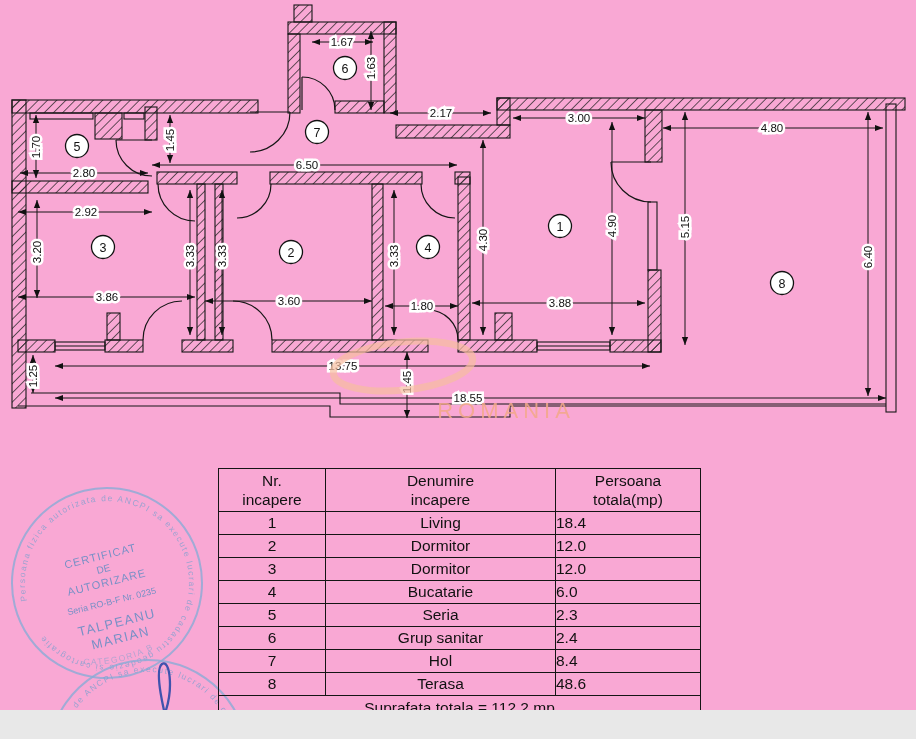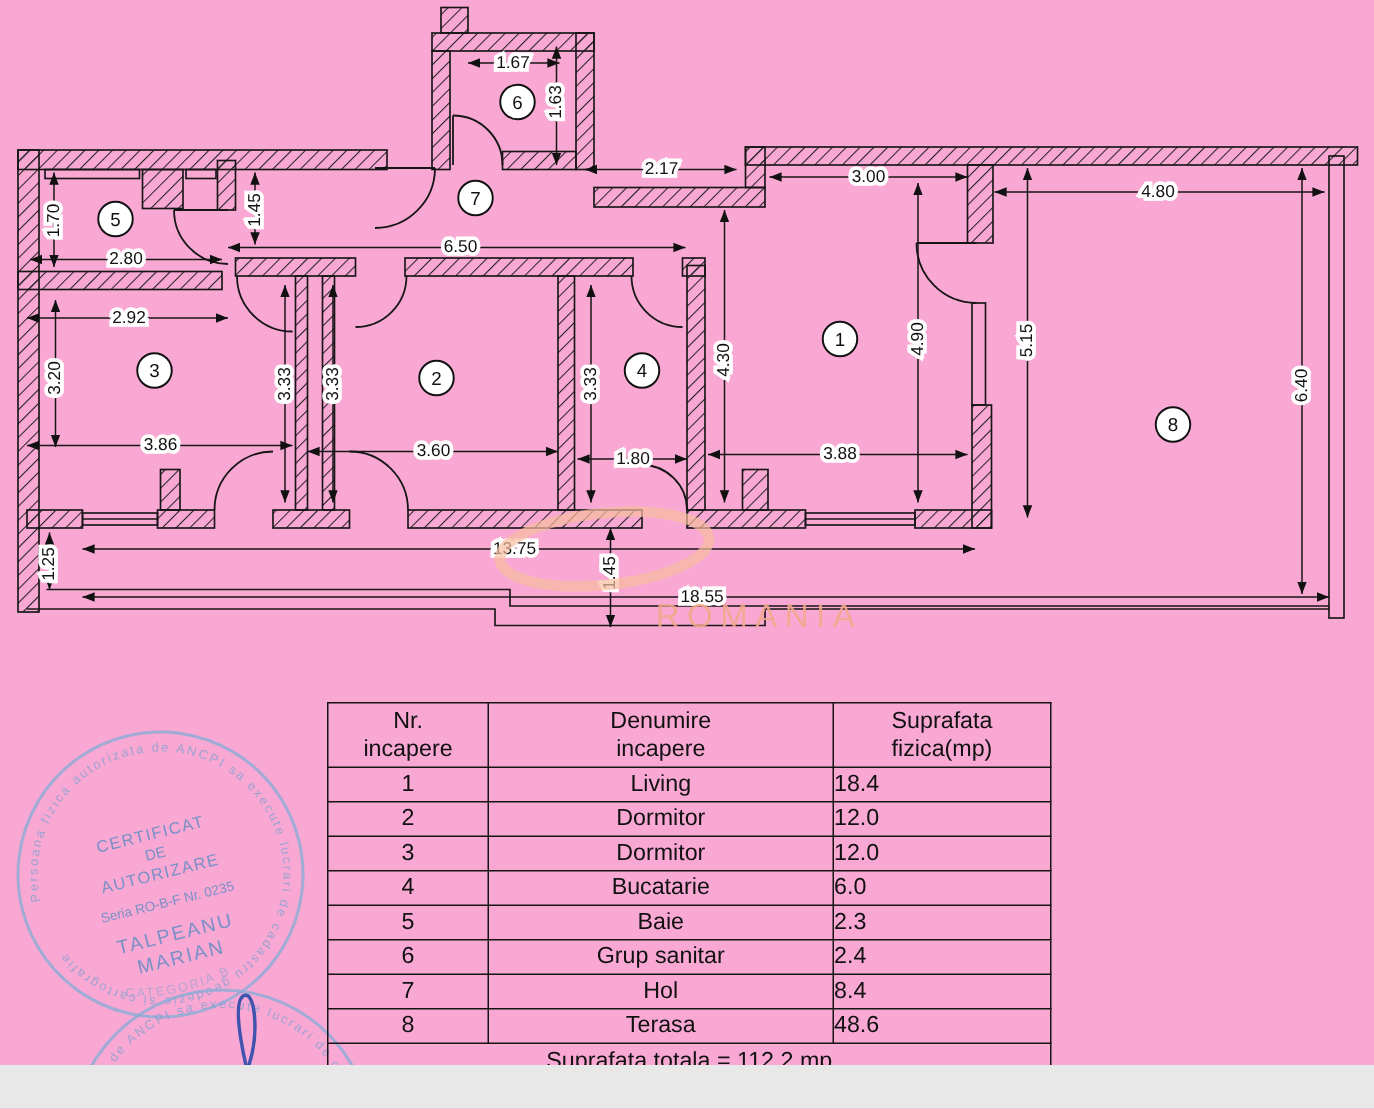--- a/index.html
+++ b/index.html
@@ -239,21 +239,21 @@
       </colgroup>
     <thead>
       <tr>
         <th>
           <span>Nr.</span><br><span>incapere</span>
         </th>
         <th>
           <span>Denumire</span><br><span>incapere</span>
         </th>
         <th>
-          <span>Suprafata</span><br><span>fizica(mp)</span>
+          <span>Persoana</span><br><span>totala(mp)</span>
         </th>
       </tr>
     </thead>
     <tbody>
         <tr>
           <td class="nr">1</td>
           <td class="den">Living</td>
           <td class="sup">18.4</td>
         </tr>
         <tr>
@@ -266,21 +266,21 @@
           <td class="den">Dormitor</td>
           <td class="sup">12.0</td>
         </tr>
         <tr>
           <td class="nr">4</td>
           <td class="den">Bucatarie</td>
           <td class="sup">6.0</td>
         </tr>
         <tr>
           <td class="nr">5</td>
-          <td class="den">Baie</td>
+          <td class="den">Seria</td>
           <td class="sup">2.3</td>
         </tr>
         <tr>
           <td class="nr">6</td>
           <td class="den">Grup sanitar</td>
           <td class="sup">2.4</td>
         </tr>
         <tr>
           <td class="nr">7</td>
           <td class="den">Hol</td>

